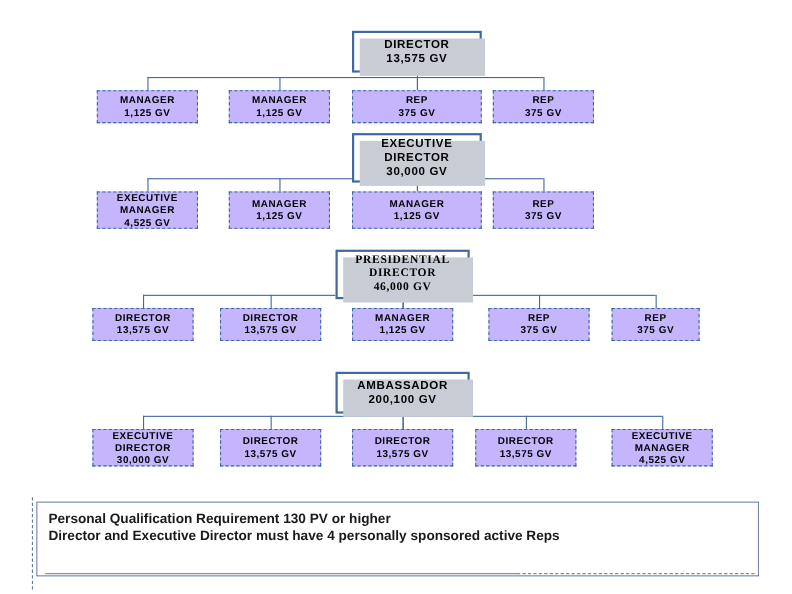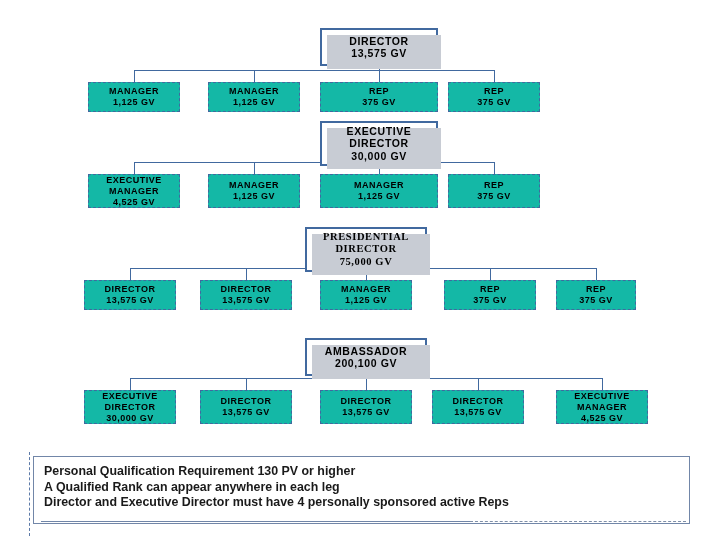--- a/index.html
+++ b/index.html
@@ -51,21 +51,21 @@
     font-size: 10.5px;
     letter-spacing: 0.6px;
     line-height: 12.5px;
     white-space: nowrap;
   }
 
   
   .child-box {
     position: absolute;
     box-sizing: border-box;
-    background: #14b8a6;
+    background: #c4b5fd;
     border: 1px dashed #41699f;
     display: flex;
     flex-direction: column;
     align-items: center;
     justify-content: center;
     text-align: center;
     z-index: 3;
   }
   .child-box .child-line {
     font-weight: bold;
@@ -190,21 +190,21 @@
     </div>
     <div class="conn conn-v" style="left: 379px; top: 150px; height: 8px;"></div>
     <div class="conn conn-h" style="left: 134px; top: 146px; width: 360px;"></div>
     <div class="conn conn-v" style="left: 134px; top: 146px; height: 12px;"></div>
     <div class="conn conn-v" style="left: 254px; top: 146px; height: 12px;"></div>
     <div class="conn conn-v" style="left: 379px; top: 146px; height: 12px;"></div>
     <div class="conn conn-v" style="left: 494px; top: 146px; height: 12px;"></div>
     <div class="rank-box" style="left: 305px; top: 211px; width: 122px; height: 45px; font-family: Liberation Serif, serif;">
       <div class="rank-line">PRESIDENTIAL</div>
       <div class="rank-line">DIRECTOR</div>
-      <div class="rank-line">75,000 GV</div>
+      <div class="rank-line">46,000 GV</div>
     </div>
     <div class="child-box" style="left: 84px; top: 264px; width: 92px; height: 30px;">
       <div class="child-line">DIRECTOR</div>
       <div class="child-line">13,575 GV</div>
     </div>
     <div class="child-box" style="left: 200px; top: 264px; width: 92px; height: 30px;">
       <div class="child-line">DIRECTOR</div>
       <div class="child-line">13,575 GV</div>
     </div>
     <div class="child-box" style="left: 320px; top: 264px; width: 92px; height: 30px;">
@@ -257,19 +257,18 @@
     <div class="conn conn-v" style="left: 130px; top: 362px; height: 12px;"></div>
     <div class="conn conn-v" style="left: 246px; top: 362px; height: 12px;"></div>
     <div class="conn conn-v" style="left: 366px; top: 362px; height: 12px;"></div>
     <div class="conn conn-v" style="left: 478px; top: 362px; height: 12px;"></div>
     <div class="conn conn-v" style="left: 602px; top: 362px; height: 12px;"></div>
   </div>
 
 <div id="footnote-panel">
   <ul id="footnote-list">
     <li>Personal Qualification Requirement 130 PV or higher</li>
-    <li>A Qualified Rank can appear anywhere in each leg</li>
     <li>Director and Executive Director must have 4 personally sponsored active Reps</li>
   </ul>
 </div>
 <div class="foot-dash-v"></div>
 <div class="foot-inner-rule"></div>
 <div class="foot-dash-h"></div>
 
 </body></html>

